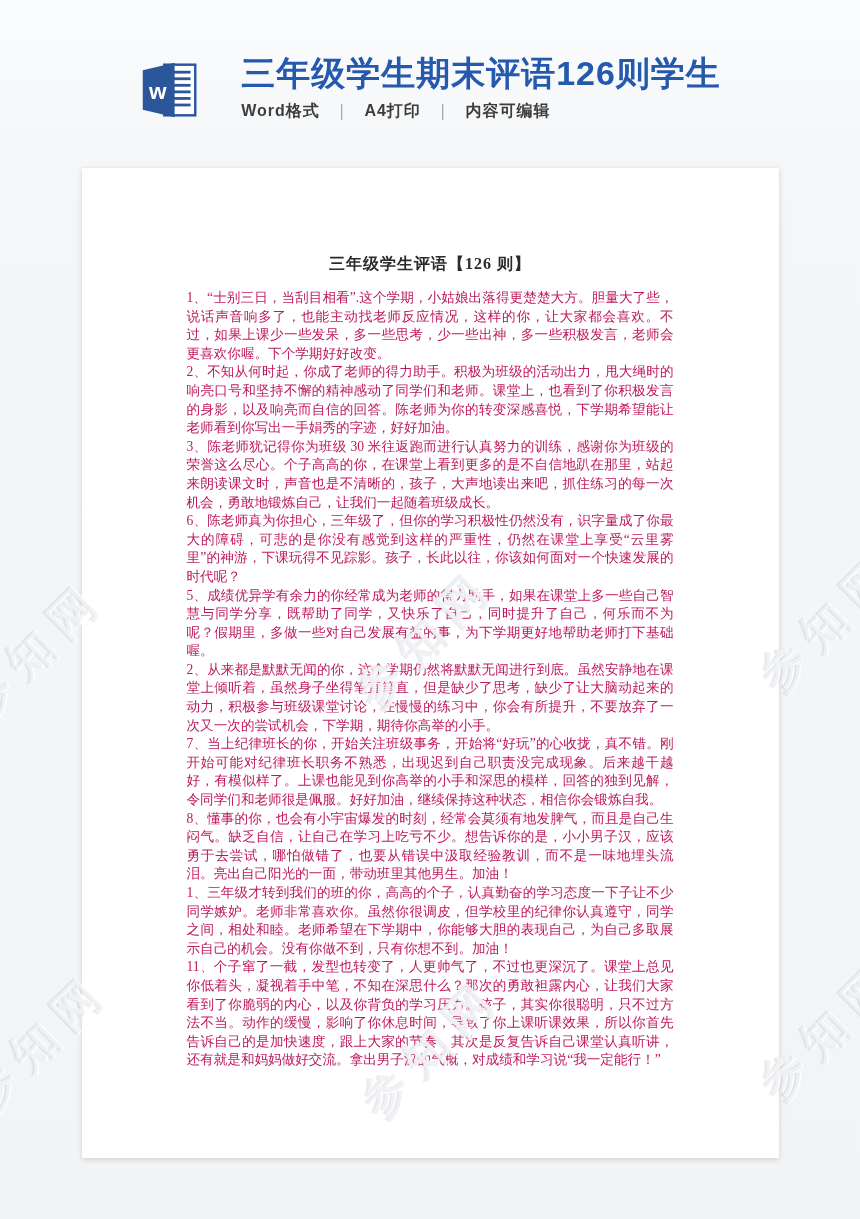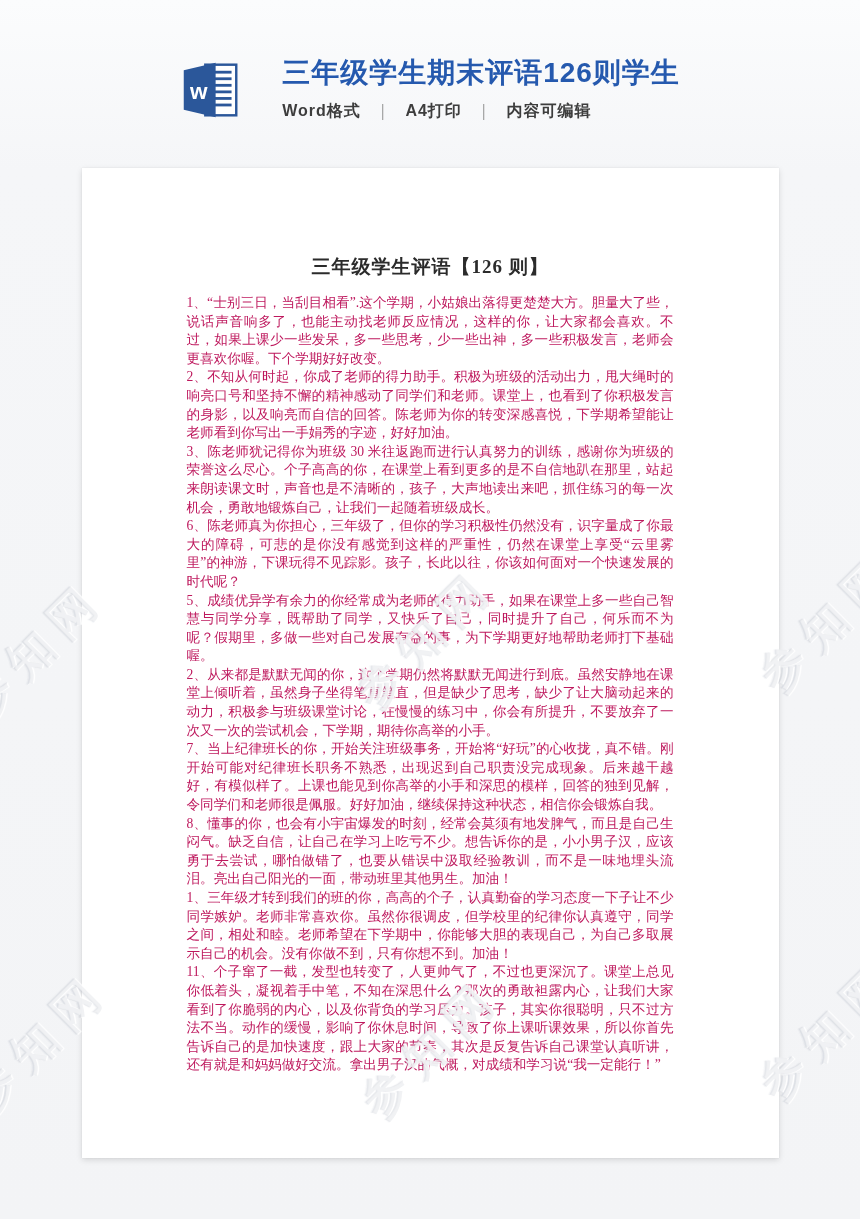--- a/index.html
+++ b/index.html
@@ -15,21 +15,21 @@
   .site-header {
     padding-top: 56px;
     display: flex;
     justify-content: center;
     align-items: flex-start;
     gap: 42px;
   }
   .word-icon { width: 60px; height: 64px; flex: 0 0 auto; margin-top: 2px; }
   .header-text { max-width: 520px; }
   .doc-page-title {
-    font-size: 28px;
+    font-size: 34px;
     line-height: 34px;
     font-weight: 700;
     color: #2559ae;
     letter-spacing: 1px;
   }
   .format-line {
     margin-top: 11px;
     font-size: 16px;
     font-weight: 700;
     color: #3d3d3d;
@@ -46,21 +46,21 @@
     width: 697px;
     height: 990px;
     margin: 46px auto 0 auto;
     background: #ffffff;
     box-shadow: 0 2px 6px rgba(0,0,0,0.13), 0 0 1px rgba(0,0,0,0.10);
     padding: 86px 105px 0 105px;
     position: relative;
   }
   .doc-title {
     font-family: "Liberation Serif", "DejaVu Serif", serif;
-    font-size: 19px;
+    font-size: 16px;
     font-weight: 700;
     color: #2b2b2b;
     text-align: center;
     margin-bottom: 14px;
     letter-spacing: 1px;
   }
   .doc-body {
     font-family: "Liberation Serif", "DejaVu Serif", serif;
     font-size: 13.6px;
     line-height: 18.6px;

